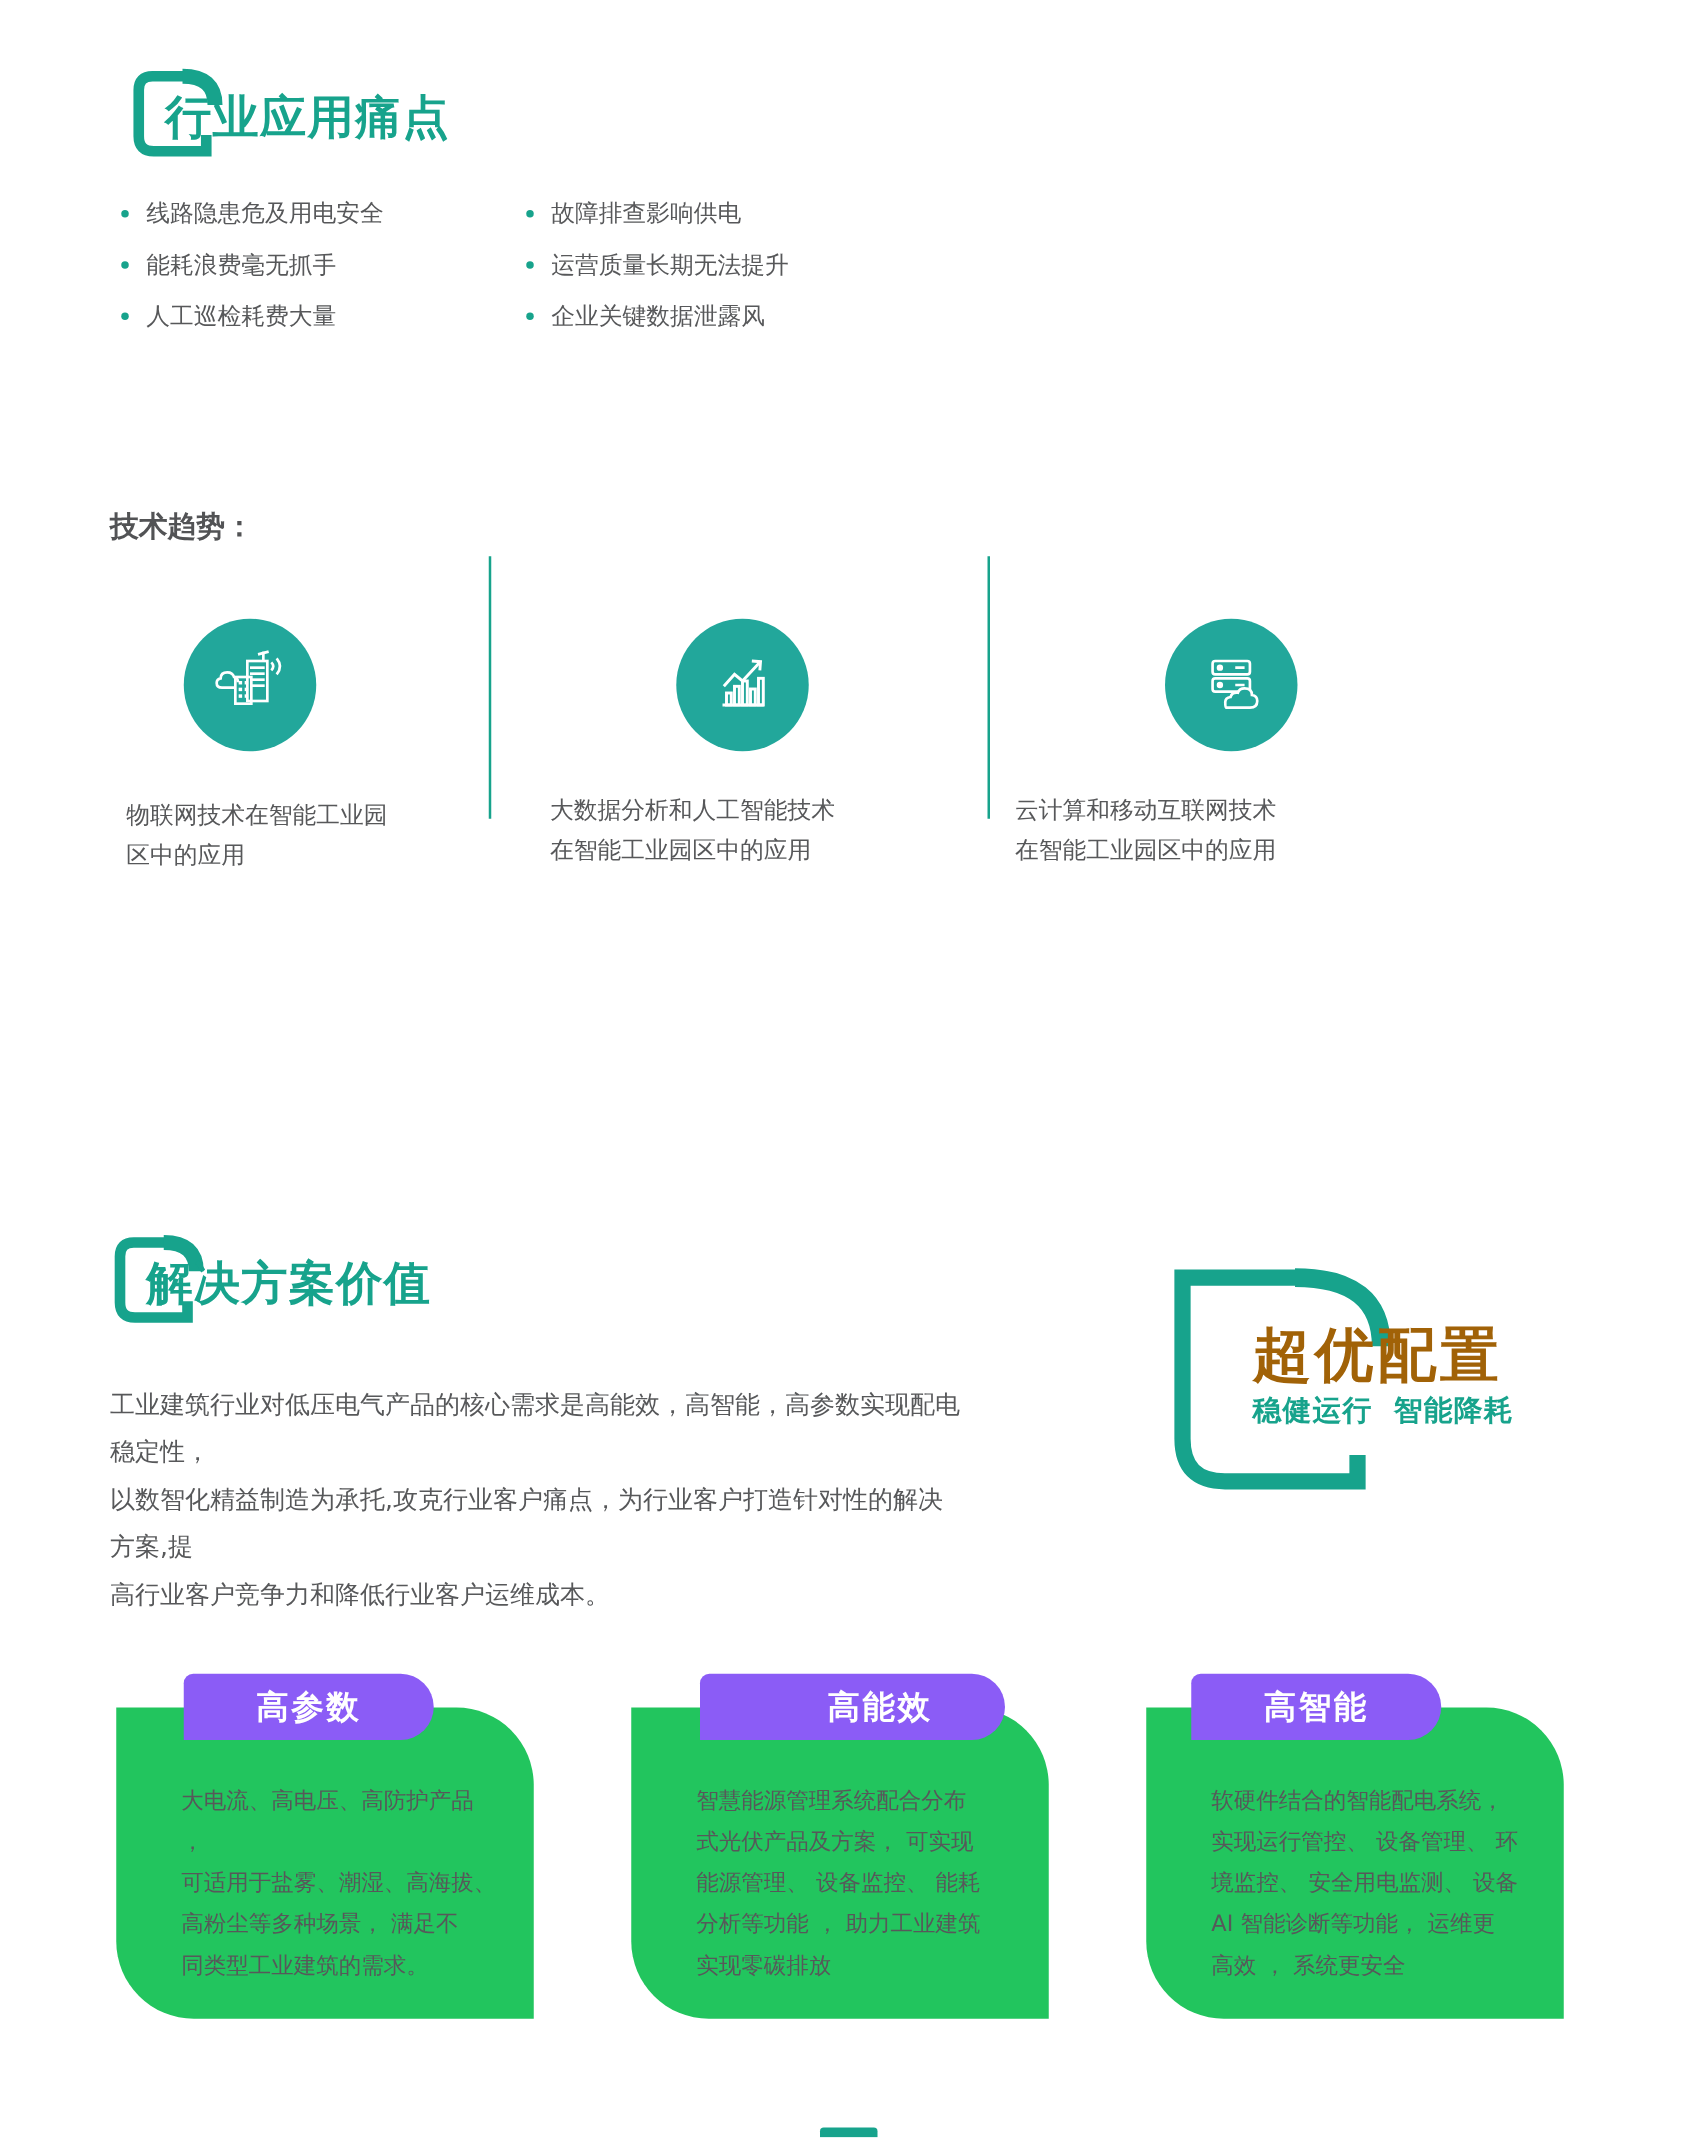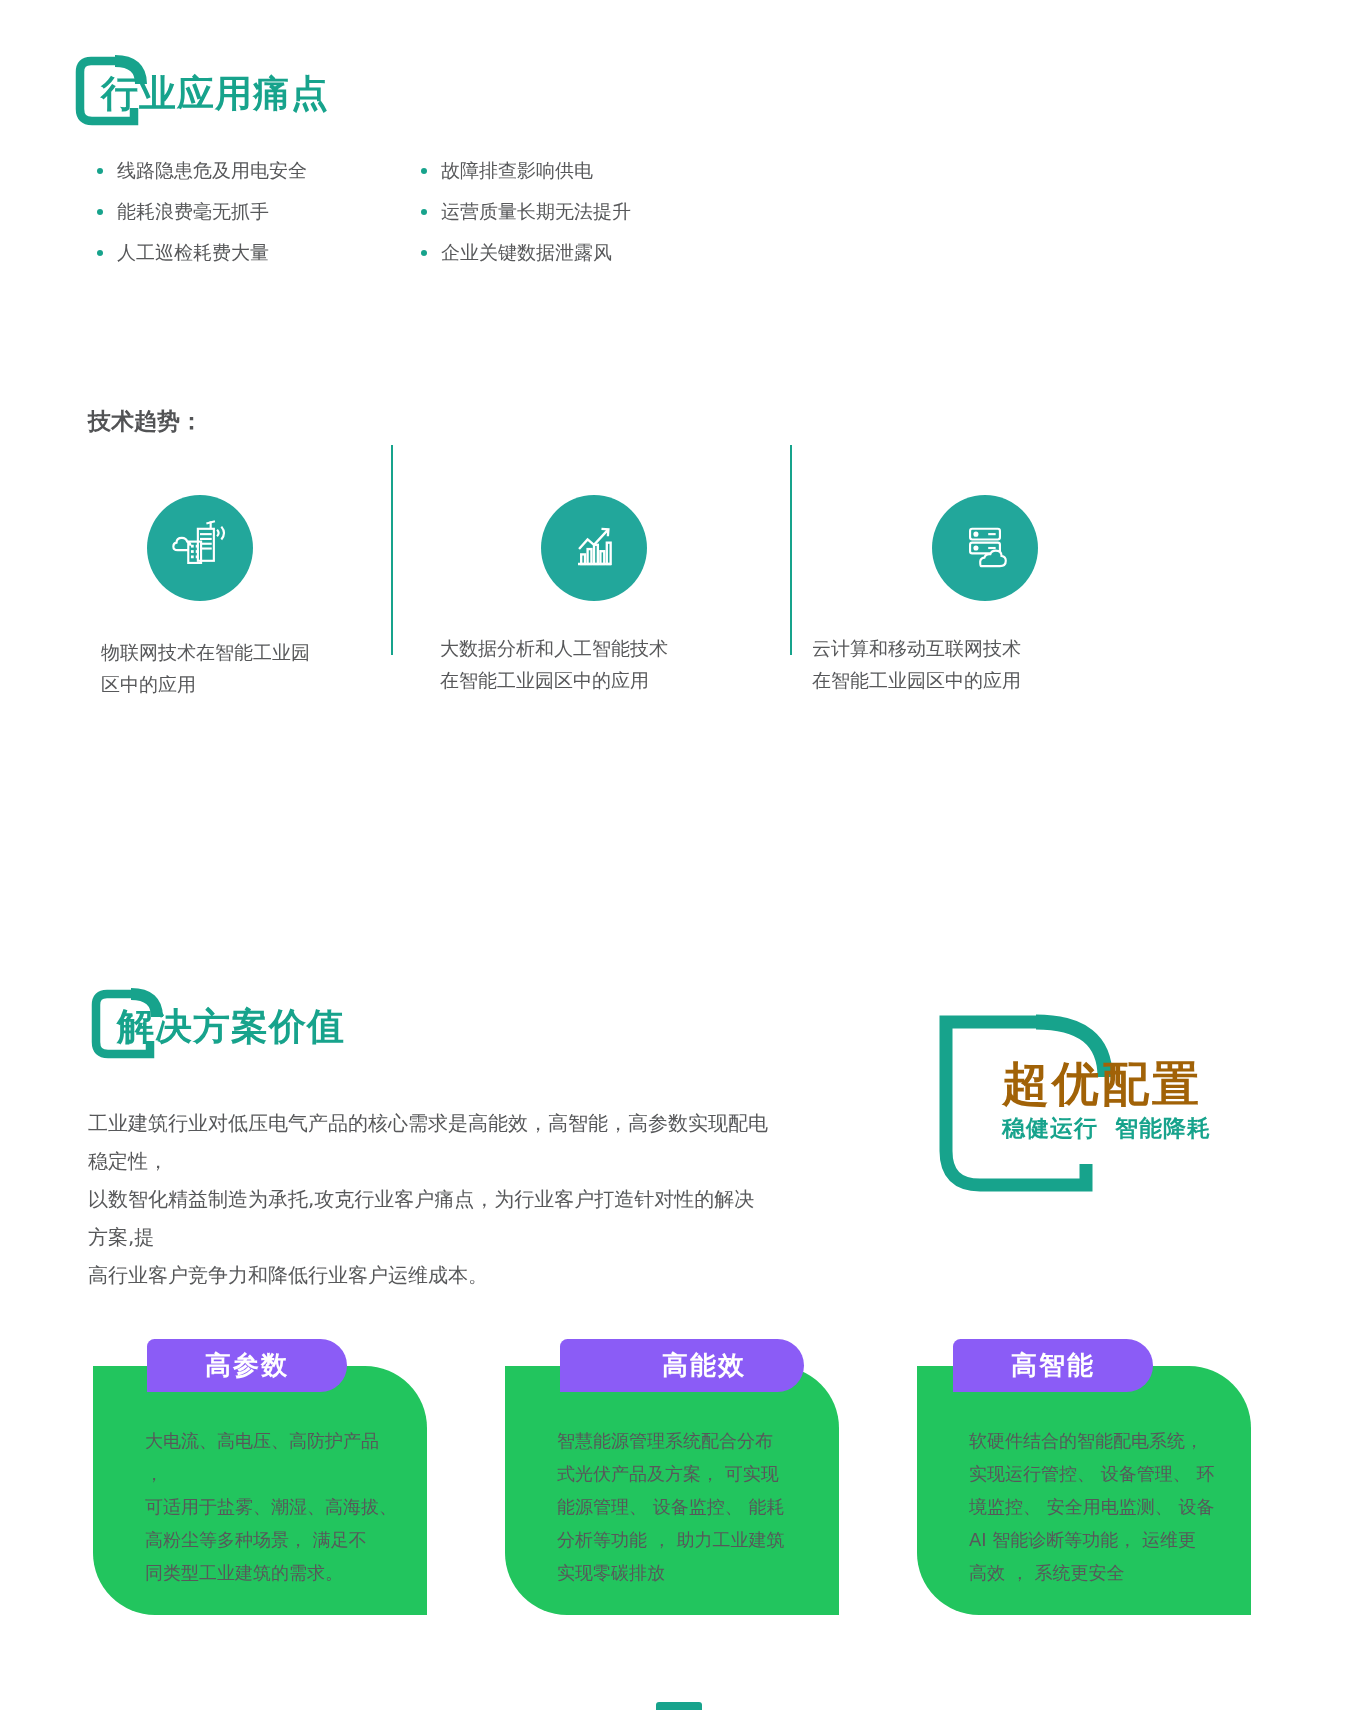--- a/index.html
+++ b/index.html
@@ -44,21 +44,21 @@
        font-size:26px;font-weight:700;color:#ffffff;letter-spacing:2px;z-index:2;}
 
   .bottom-mark{position:absolute;left:656px;top:1702px;width:46px;height:8px;background:#17a38c;
        border-radius:3px 3px 0 0;}
 </style>
 </head>
 <body>
 
 <div class="page">
 
-  <div class="sec-header" style="left:72px;top:53px;">
+  <div class="sec-header" style="left:103px;top:53px;">
     <svg class="bracket-svg" width="76" height="74" viewBox="0 0 76 74">
       <path d="M 46,8 L 19,8 Q 8,8 8,19 L 8,56 Q 8,68 20,68 L 62,68 L 62,55" fill="none" stroke="#17a38c" stroke-width="8.5"></path>
       <path d="M 43,8 Q 69,8 69,31" fill="none" stroke="#17a38c" stroke-width="12"></path>
     </svg>
     <h1 class="sec-title">行业应用痛点</h1>
   </div>
 
   <div class="pain-col" style="left:97px;top:160px;">
     <div class="pain-item">
       <span class="dot"></span>

